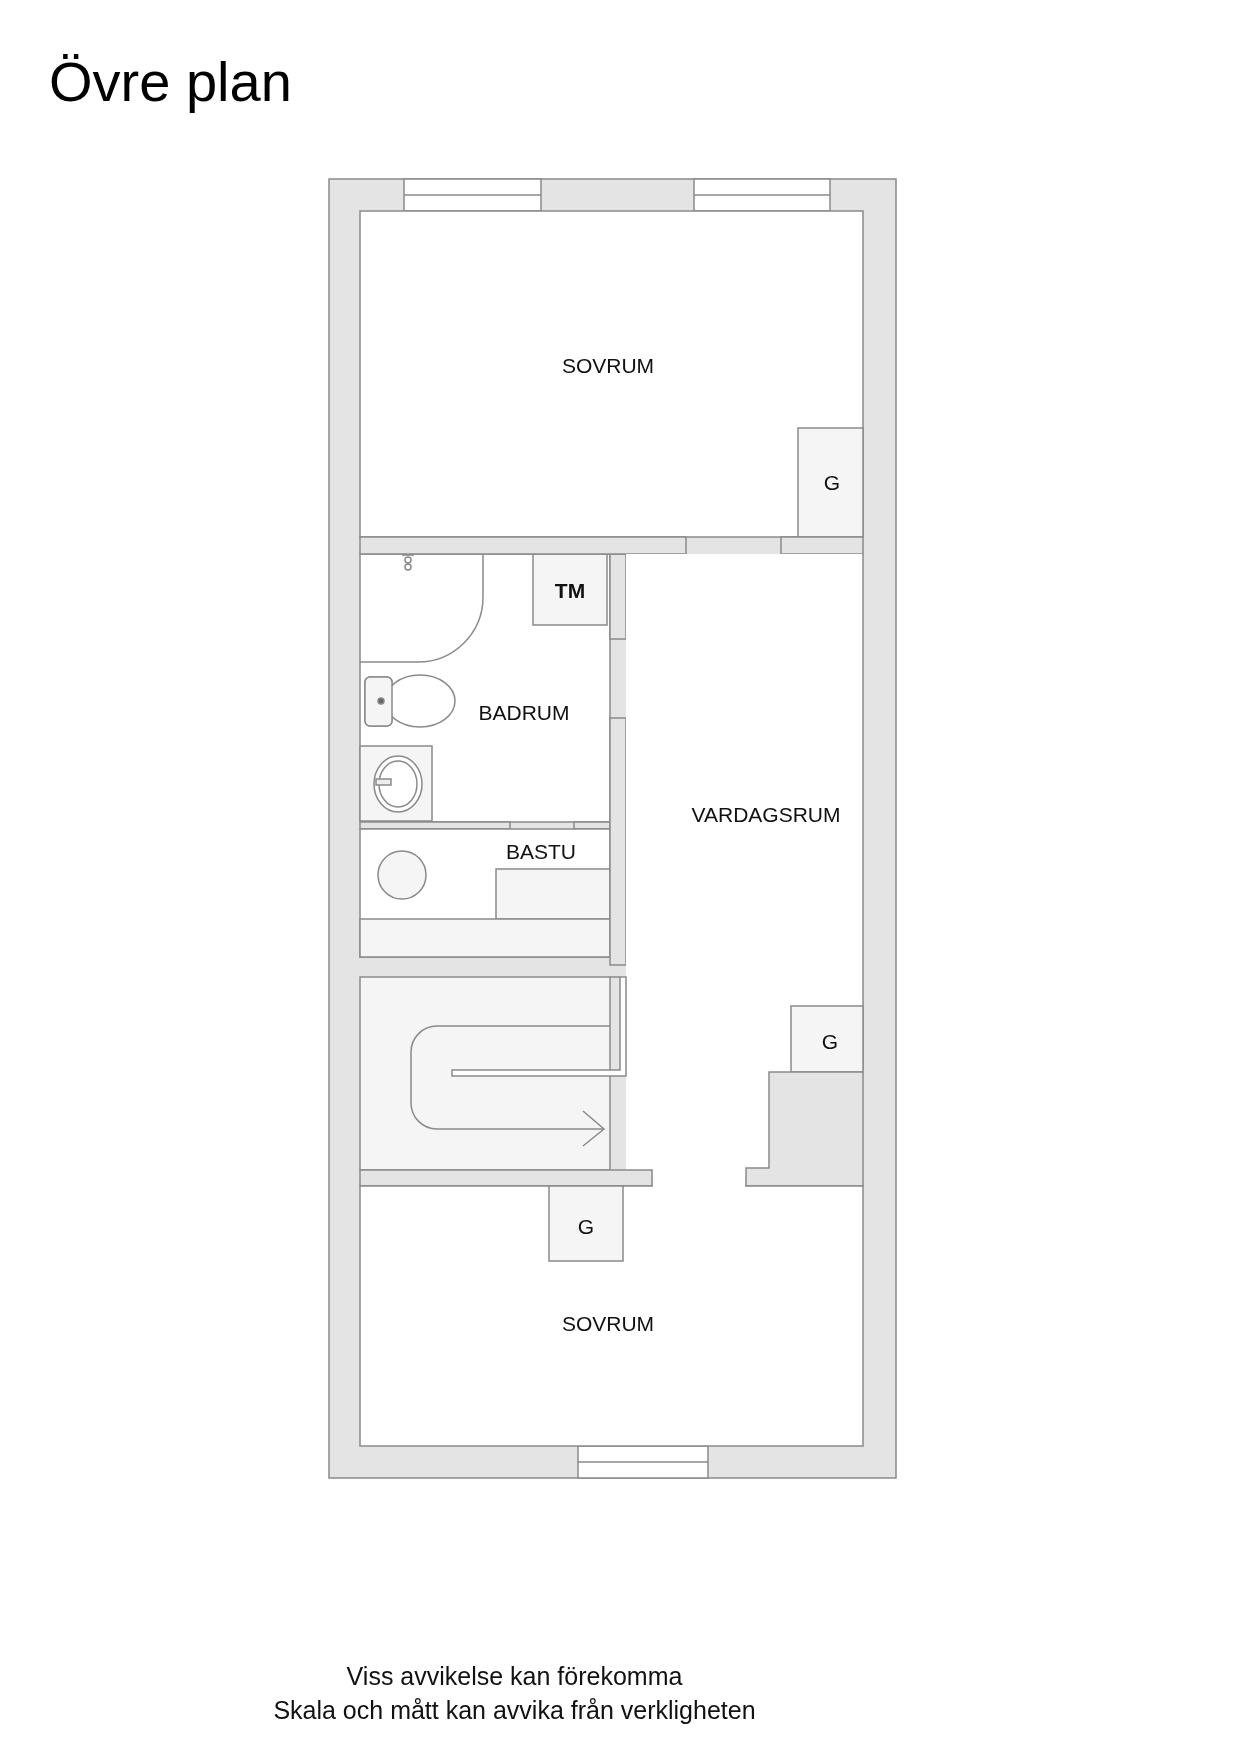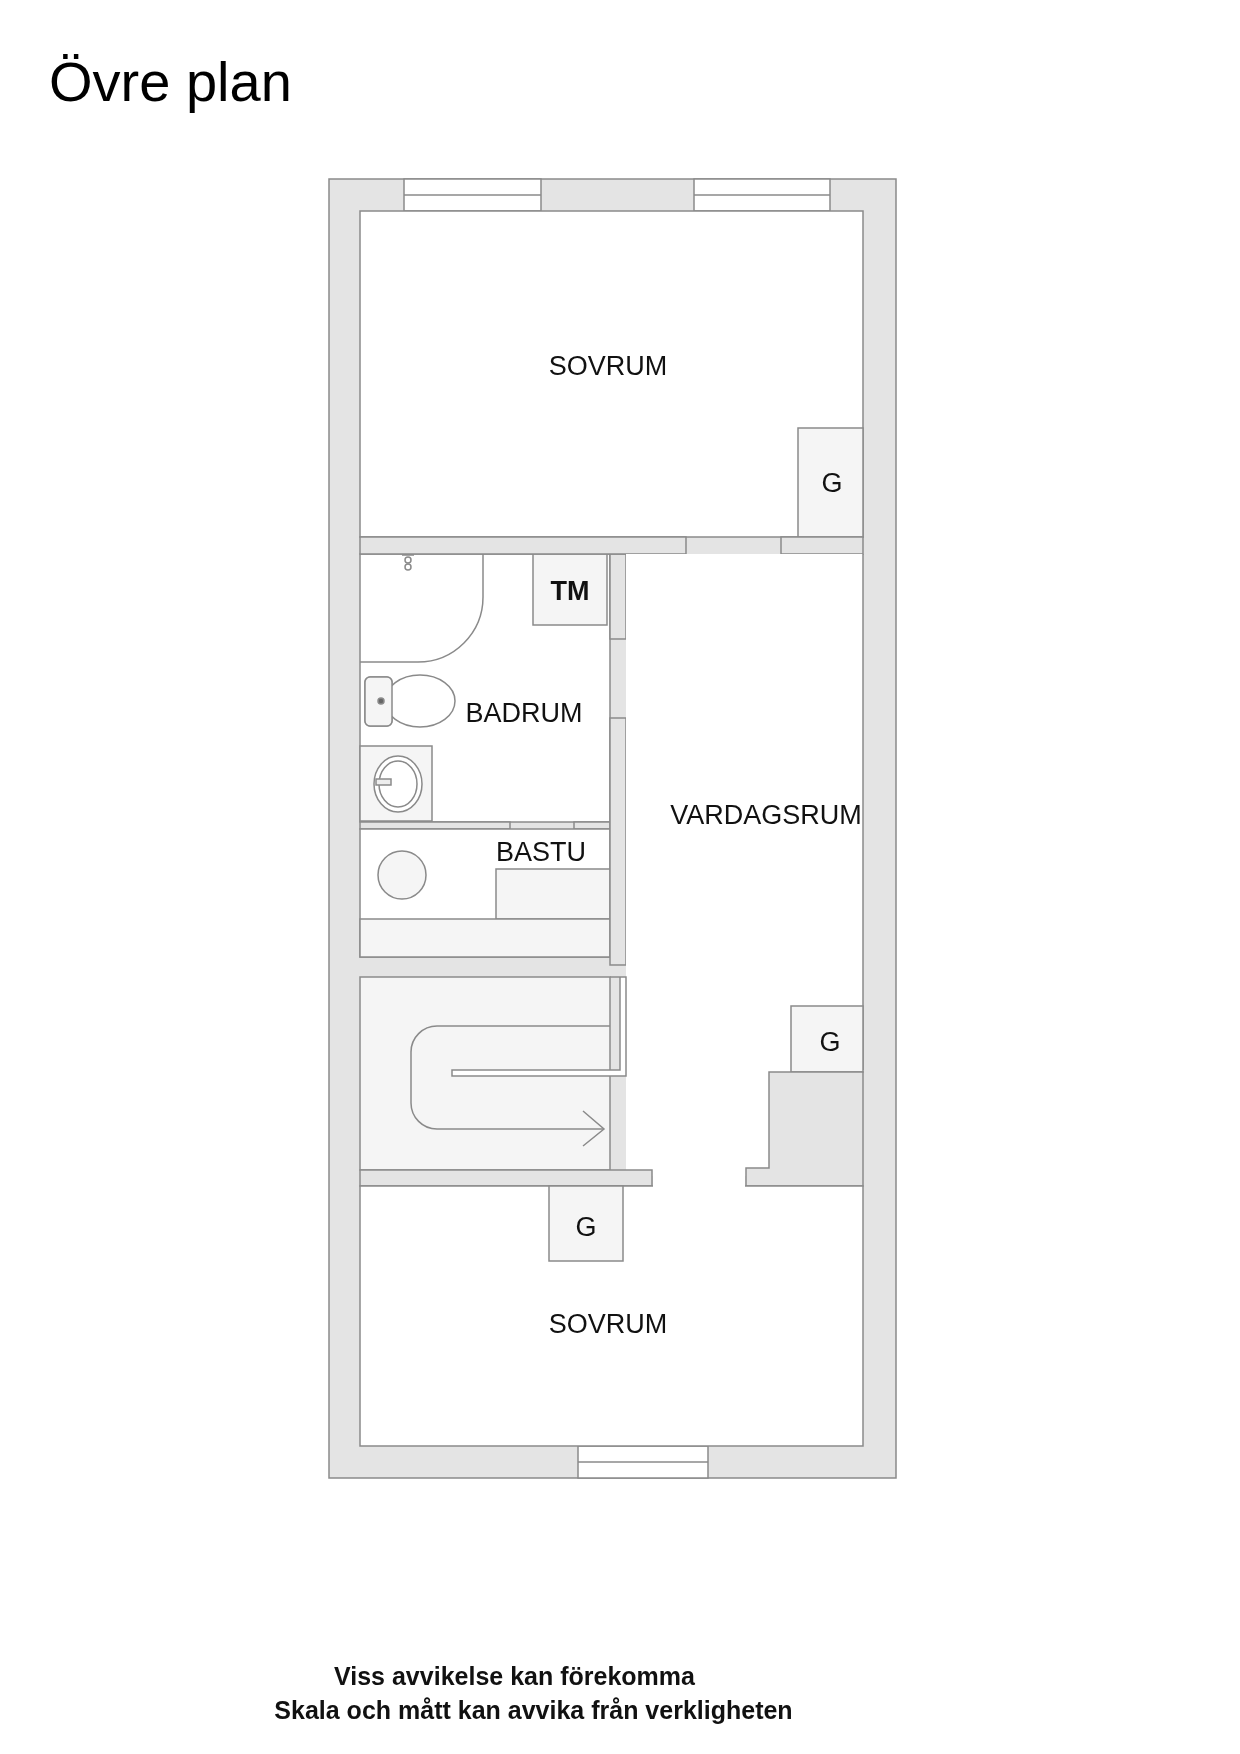--- a/index.html
+++ b/index.html
@@ -1,20 +1,20 @@
 <!DOCTYPE html>
 <html><head>
   <meta charset="utf-8">
   <style>
     html, body { margin: 0; padding: 0; background: #ffffff; }
     body { width: 1240px; height: 1754px; position: relative; overflow: hidden; font-family: "Liberation Sans", sans-serif; }
     .title { position: absolute; left: 49px; top: 54px; font-size: 56px; color: #000; line-height: 1; }
     .plan { position: absolute; left: 0; top: 0; }
-    .label { position: absolute; font-size: 27px; color: #111; transform: translate(-50%, -50%); white-space: nowrap; }
-    .footer { position: absolute; left: 0; width: 1029px; text-align: center; font-size: 25px; color: #111; line-height: 33px; font-weight: bold; }
+    .label { position: absolute; font-size: 21px; color: #111; transform: translate(-50%, -50%); white-space: nowrap; }
+    .footer { position: absolute; left: 0; width: 1029px; text-align: center; font-size: 25px; color: #111; line-height: 33px; }
   </style>
 </head>
 <body>
 
 <div class="title">Övre plan</div>
 
 <svg class="plan" width="1240" height="1754" viewBox="0 0 1240 1754">
   <g stroke="#8a8a8a" stroke-width="1.5">
 
     <rect x="329" y="179" width="567" height="1299" fill="#e4e4e4"></rect>
@@ -104,13 +104,13 @@
 <div class="label" style="left:493px; top:852px;margin-left:48px;">BASTU</div>
 <div class="label" style="left:766px; top:815px;">VARDAGSRUM</div>
 <div class="label" style="left:608px; top:1324px;">SOVRUM</div>
 
 <div class="label" style="left:832px; top:483px;">G</div>
 <div class="label" style="left:570px; top:591px;font-weight:bold;">TM</div>
 <div class="label" style="left:830px; top:1042px;">G</div>
 <div class="label" style="left:586px; top:1227px;">G</div>
 
 <div class="footer" style="top:1660px;">Viss avvikelse kan förekomma</div>
-<div class="footer" style="top:1694px;margin-left:19px;">Skala och mått kan avvika från verkligheten</div>
+<div class="footer" style="top:1694px;">Skala och mått kan avvika från verkligheten</div>
 
 </body></html>

